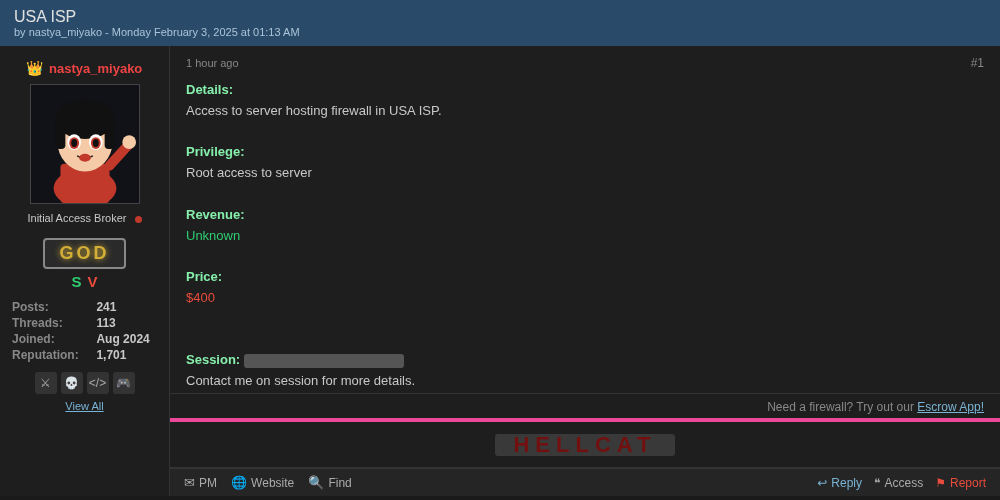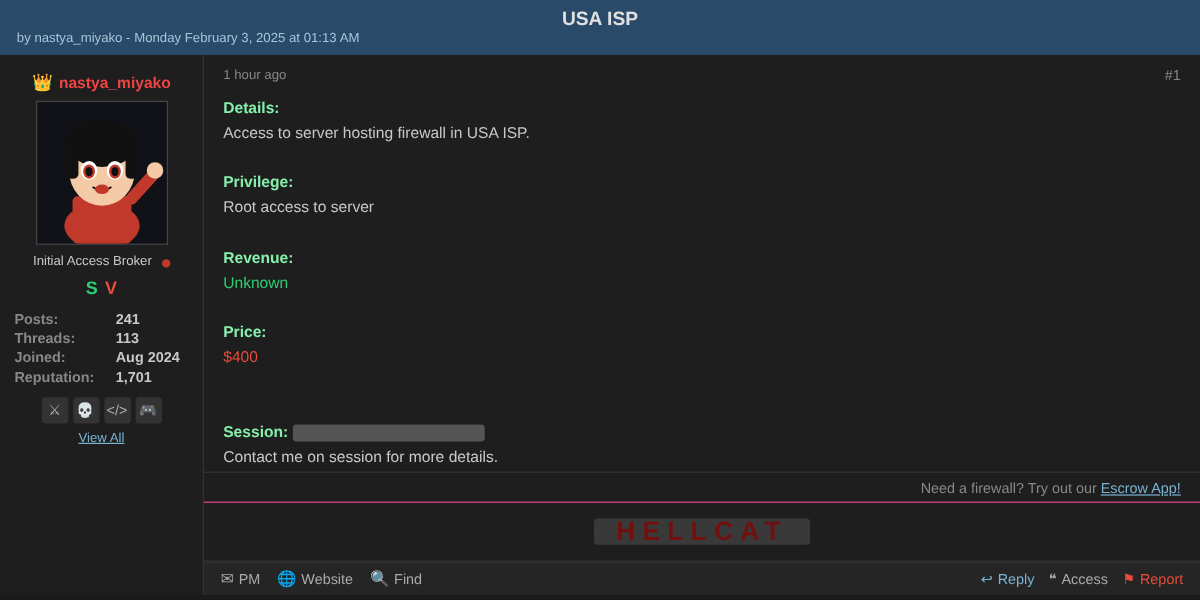--- a/index.html
+++ b/index.html
@@ -13,23 +13,22 @@
       overflow: hidden;
     }
 
     
     #header {
       background: #2a4a6a;
       padding: 8px 14px;
     }
     #header .title {
       font-size: 16px;
-      font-weight: bold;
+      font-weight: normal;
       color: #e0e0e0;
-      text-align: center;
     }
     #header .subtitle {
       font-size: 11px;
       color: #aac4d8;
     }
 
     
     #main {
       display: flex;
       height: calc(500px - 50px);
@@ -231,21 +230,21 @@
       cursor: pointer;
     }
 
     
     .watermark-area {
       position: relative;
       height: 50px;
       display: flex;
       align-items: center;
       justify-content: center;
-      border-top: 1px solid #ec4899;
+      border-top: 4px solid #ec4899;
       border-bottom: 1px solid #333;
     }
     .watermark-blurred {
       background: #444;
       width: 180px;
       height: 22px;
       border-radius: 3px;
       opacity: 0.7;
     }
     .watermark-text {
@@ -357,20 +356,21 @@
         <ellipse cx="55" cy="74" rx="6" ry="4" fill="#c0392b"></ellipse>
 
         <line x1="80" y1="82" x2="100" y2="60" stroke="#c0392b" stroke-width="10" stroke-linecap="round"></line>
         <ellipse cx="100" cy="58" rx="7" ry="7" fill="#f5cba7"></ellipse>
       </svg>
     </div>
     <div style="display:flex;align-items:center;gap:4px;margin-bottom:6px;">
       <span class="user-role">Initial Access Broker</span>
       <span class="role-dot"></span>
     </div>
+    <div class="god-badge">GOD</div>
     <div class="badges-row">
       <span class="badge-s">S</span>
       <span class="badge-v">V</span>
     </div>
     <table class="stats-table">
       <tbody>
           <tr>
         <td>Posts:</td>
         <td>241</td>
       </tr>

